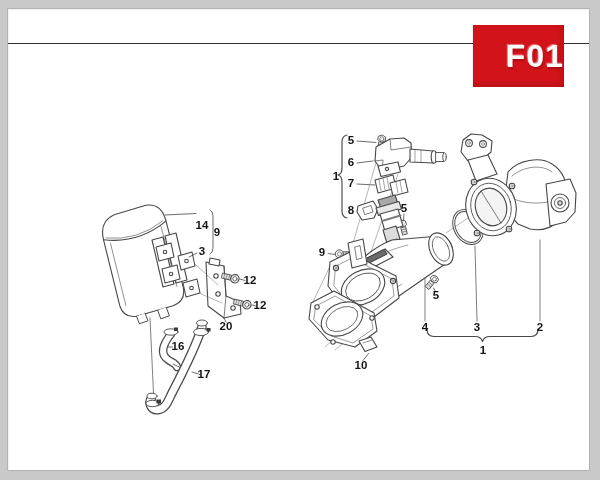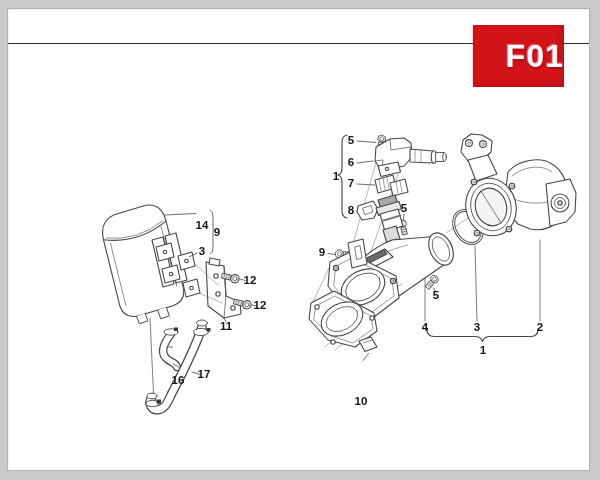--- a/index.html
+++ b/index.html
@@ -291,32 +291,32 @@
 
     </g>
   </svg>
 
   <div id="callout-layer">
       <span class="callout" style="left: 202px; top: 213px; margin-top: 13px;">14</span>
       <span class="callout" style="left: 217px; top: 233px;">9</span>
       <span class="callout" style="left: 202px; top: 252px;">3</span>
       <span class="callout" style="left: 250px; top: 281px;">12</span>
       <span class="callout" style="left: 260px; top: 306px;">12</span>
-      <span class="callout" style="left: 226px; top: 327px;">11</span>
-      <span class="callout" style="left: 178px; top: 347px; margin-top: 34px;">16</span>
+      <span class="callout" style="left: 226px; top: 327px;">20</span>
+      <span class="callout" style="left: 178px; top: 347px;">16</span>
       <span class="callout" style="left: 204px; top: 375px;">17</span>
       <span class="callout" style="left: 336px; top: 177px;">1</span>
       <span class="callout" style="left: 351px; top: 141px;">5</span>
       <span class="callout" style="left: 351px; top: 163px;">6</span>
       <span class="callout" style="left: 351px; top: 184px;">7</span>
       <span class="callout" style="left: 351px; top: 211px;">8</span>
       <span class="callout" style="left: 404px; top: 209px;">5</span>
       <span class="callout" style="left: 322px; top: 253px;">9</span>
       <span class="callout" style="left: 436px; top: 296px;">5</span>
-      <span class="callout" style="left: 361px; top: 366px; margin-top: 36px;">10</span>
+      <span class="callout" style="left: 361px; top: 366px;">10</span>
       <span class="callout" style="left: 425px; top: 328px;">4</span>
       <span class="callout" style="left: 477px; top: 328px;">3</span>
       <span class="callout" style="left: 540px; top: 328px;">2</span>
       <span class="callout" style="left: 483px; top: 351px;">1</span>
     </div>
 
   <div class="code-badge">
     <span>F01</span>
   </div>
 </div>

